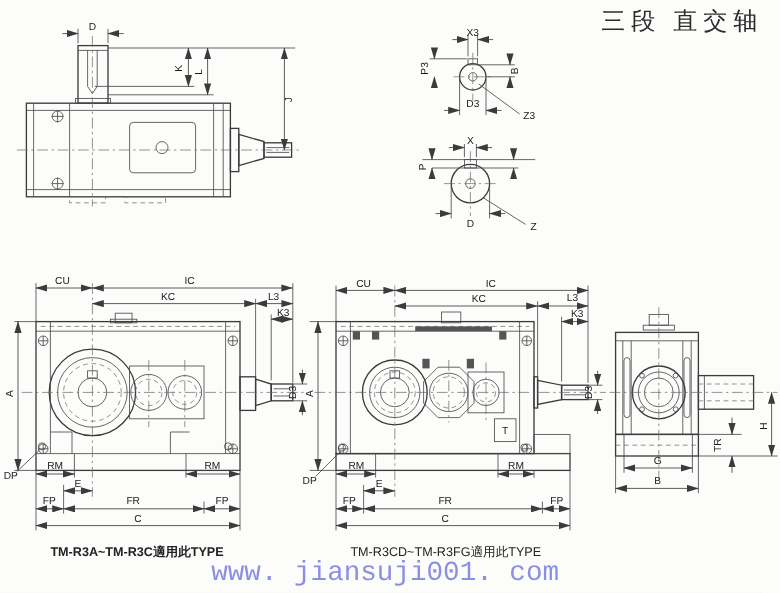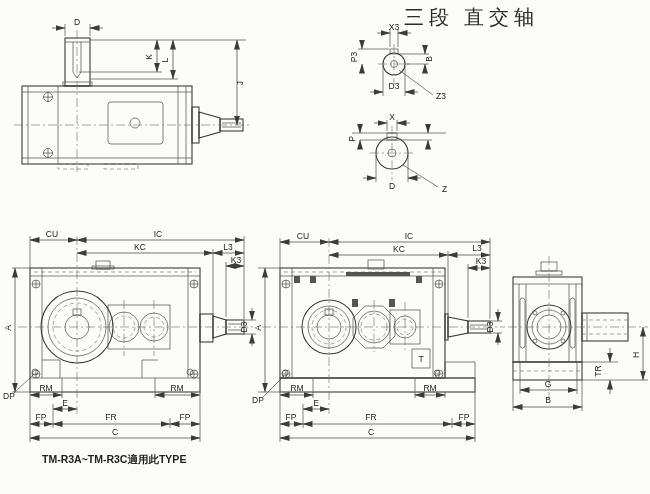--- a/index.html
+++ b/index.html
@@ -8,21 +8,21 @@
   svg{position:absolute;left:0;top:0;}
   
   .o {fill:none;stroke:#3b3b3b;stroke-width:1.1;}
   .t {fill:none;stroke:#4a4a4a;stroke-width:0.7;}
   .d {fill:none;stroke:#4a4a4a;stroke-width:0.75;}
   .cl{fill:none;stroke:#6a6a6a;stroke-width:0.6;stroke-dasharray:9 3 2 3;}
   .hd{fill:none;stroke:#6a6a6a;stroke-width:0.6;stroke-dasharray:4 3;}
   .dk{fill:#555;stroke:none;}
   text{font-family:"Liberation Sans",sans-serif;font-size:8.5px;fill:#1c1c1c;}
   .mid{text-anchor:middle;}
-  #title{position:absolute;top:4px;right:26px;width:220px;text-align:left;
+  #title{position:absolute;top:4px;right:14px;width:220px;text-align:right;
          font-family:"Liberation Serif",serif;font-size:20px;letter-spacing:5px;
          color:#2b2b2b;white-space:nowrap;}
   .caption{position:absolute;top:453px;font-size:10.5px;color:#222;white-space:nowrap;}
   #cap-left{left:42px;font-weight:bold;}
   #cap-right{left:292px;}
   #watermark{position:absolute;left:176px;top:464px;
              font-family:"Liberation Mono","DejaVu Sans Mono",monospace;
              font-size:23px;color:#8286e3;opacity:.92;white-space:nowrap;}
 </style>
 </head>
@@ -506,14 +506,16 @@
       <line class="t" x1="582" y1="362" x2="618" y2="362"></line>
       <line class="d" x1="610" y1="348" x2="610" y2="362" marker-end="url(#ae)"></line>
       <line class="d" x1="610" y1="394" x2="610" y2="380" marker-end="url(#ae)"></line>
       <text class="mid" transform="rotate(-90 601 371)" x="601" y="371">TR</text>
     </g>
   </g>
 </svg>
 
 <div id="title">三段  直交轴</div>
 <div id="cap-left" class="caption">TM-R3A~TM-R3C適用此TYPE</div>
+<div id="cap-right" class="caption">TM-R3CD~TM-R3FG適用此TYPE</div>
+<div id="watermark">www. jiansuji001. com</div>
 
 </div>
 
 </body></html>

